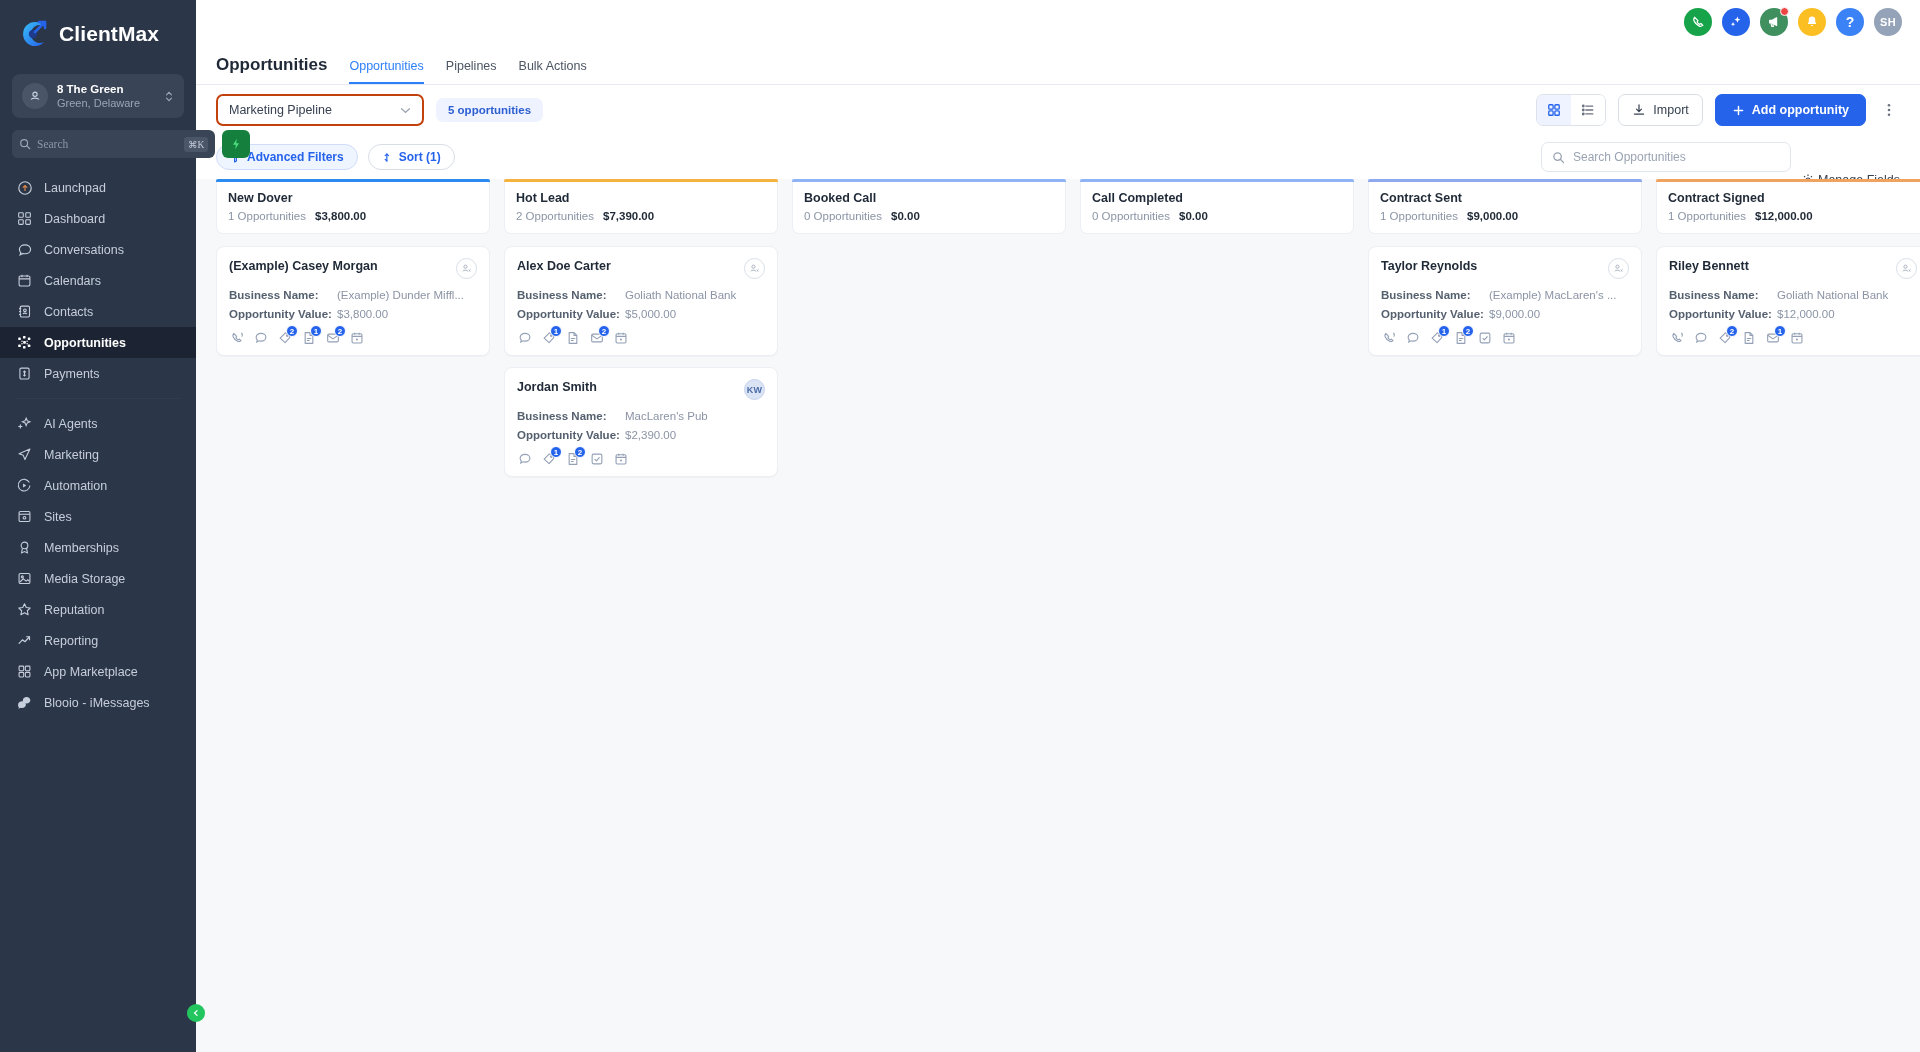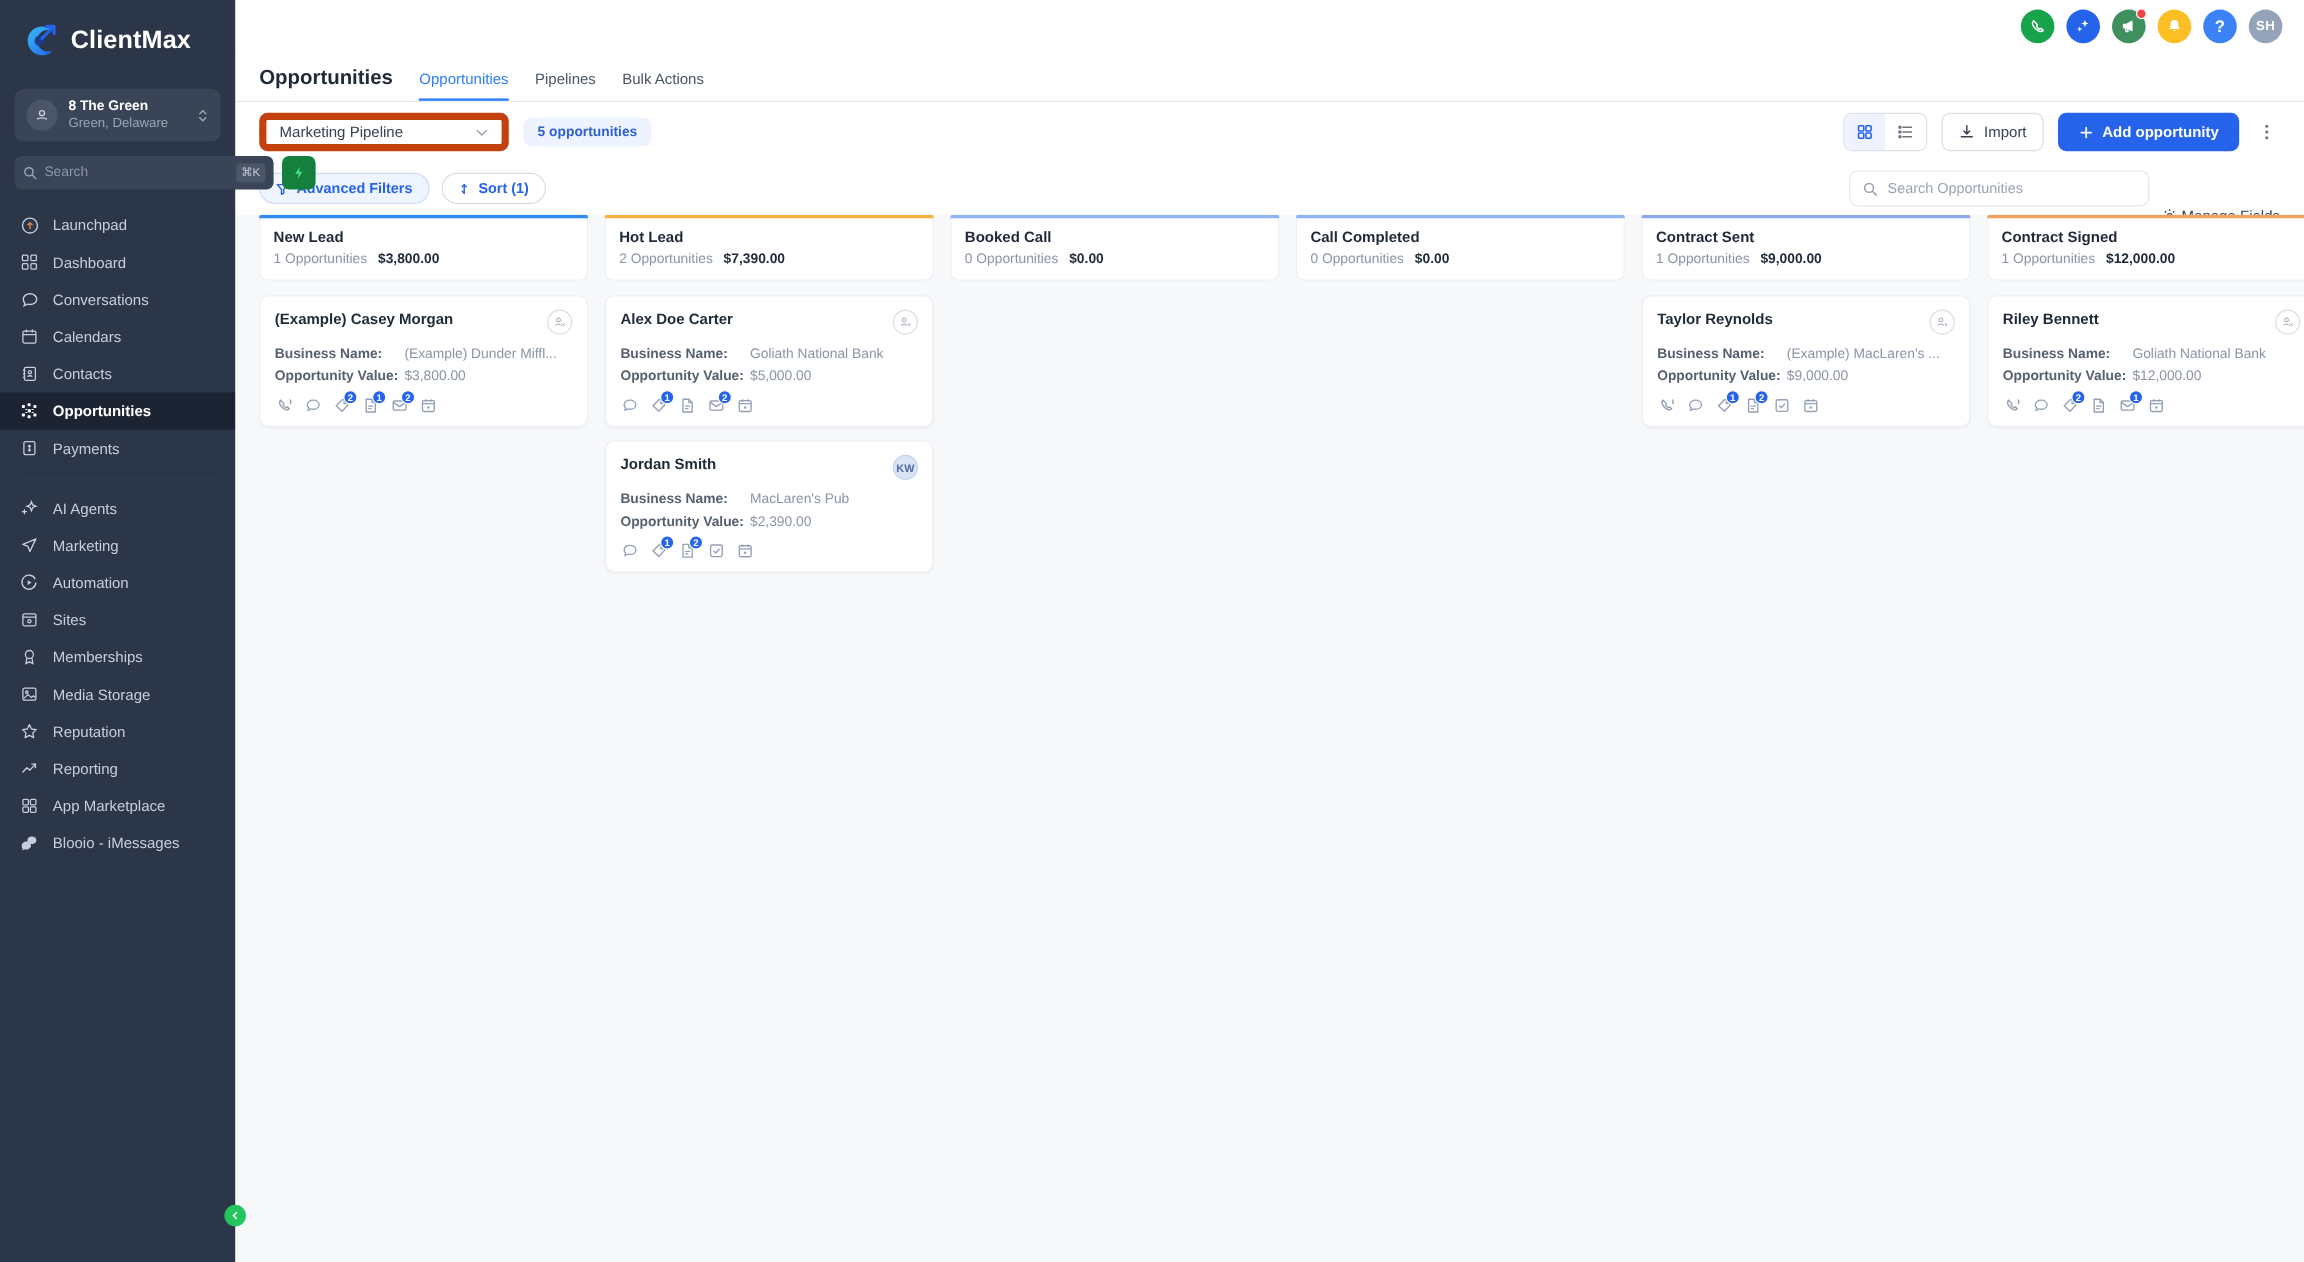--- a/index.html
+++ b/index.html
@@ -43,21 +43,21 @@
     background: #4a5568; flex: 0 0 26px;
     display: flex; align-items: center; justify-content: center;
   }
   .loc-text { flex: 1; min-width: 0; }
   .loc-title { font-size: 11.5px; font-weight: bold; color: #ffffff; line-height: 14px; }
   .loc-sub { font-size: 11px; color: #9aa6b8; line-height: 14px; }
   .loc-chev { color: #9aa6b8; font-size: 10px; line-height: 8px; text-align: center; }
 
   .search-row {
     margin: 12px 12px 0 12px;
-    display: flex; gap: 7px; align-items: center;
+    display: flex; gap: 7px; align-items: center; font-family: Liberation Serif, serif;
   }
   .search-box {
     flex: 1; height: 28px; background: #394456;
     border-radius: 6px; display: flex; align-items: center;
     padding: 0 7px; gap: 6px; cursor: text;
   }
   .search-box input {
     flex: 1; background: transparent; border: 0; outline: 0;
     color: #ccd3de; font-size: 11.5px; font-family: inherit;
     min-width: 0;
@@ -128,21 +128,21 @@
     font-size: 12.5px; color: #4b5563; padding-bottom: 9px; cursor: pointer;
     border-bottom: 2px solid transparent;
   }
   .tab.active { color: #2d7ff9; border-bottom-color: #2d7ff9; }
 
   .toolbar {
     height: 50px; background: #ffffff; display: flex; align-items: center;
     padding: 0 20px; gap: 12px; flex: 0 0 50px;
   }
   .pipeline-select {
-    width: 208px; height: 32px; border: 6px solid #c2410c; border-radius: 7px;
+    width: 208px; height: 32px; border: 2px solid #c2410c; border-radius: 7px;
     display: flex; align-items: center; padding: 0 11px; gap: 8px;
     font-size: 12.5px; color: #374151; cursor: pointer; background: #fff;
   }
   .pipeline-select .lbl { flex: 1; }
   .chev { color: #9aa3b2; font-size: 9px; }
   .opp-count {
     background: #eef3ff; color: #2d5fd0; font-size: 11.5px; font-weight: bold;
     padding: 6px 12px; border-radius: 7px;
   }
   .spacer { flex: 1; }
@@ -633,21 +633,21 @@
       <span>Manage Fields</span>
     </span>
   </div>
 
   <div class="board">
 
     <section class="col">
       <div>
         <div class="col-topbar" style="background:#2d8bf0"></div>
         <div class="col-head">
-          <div class="col-name">New Lead</div>
+          <div class="col-name">New Dover</div>
           <div class="col-meta">
             <span>1 Opportunities</span>
             <b>$3,800.00</b>
           </div>
         </div>
       </div>
       <article class="card">
         <div class="card-top">
           <span class="card-name">(Example) Casey Morgan</span>
           <span class="card-badge">

